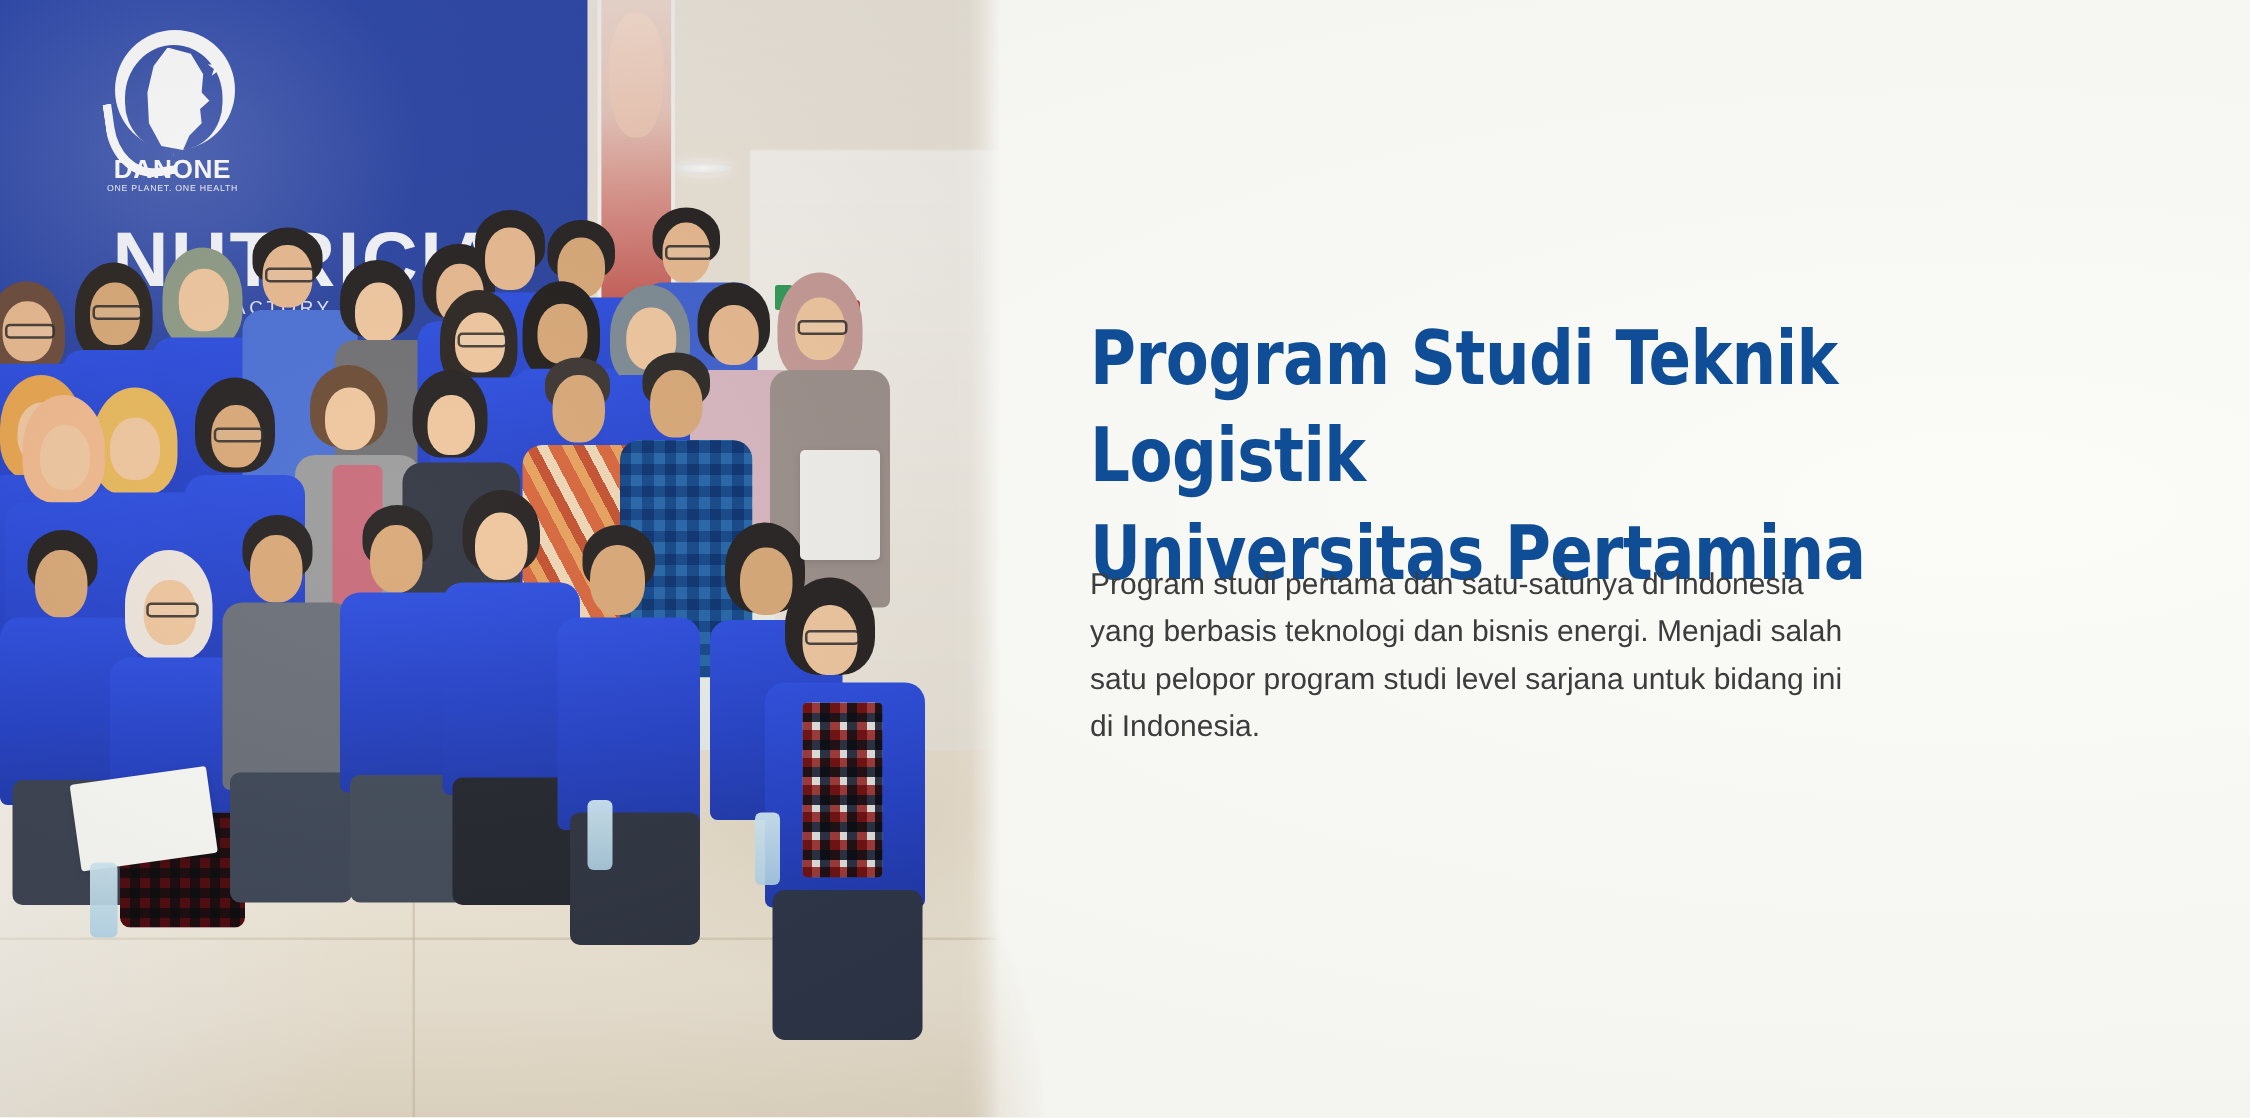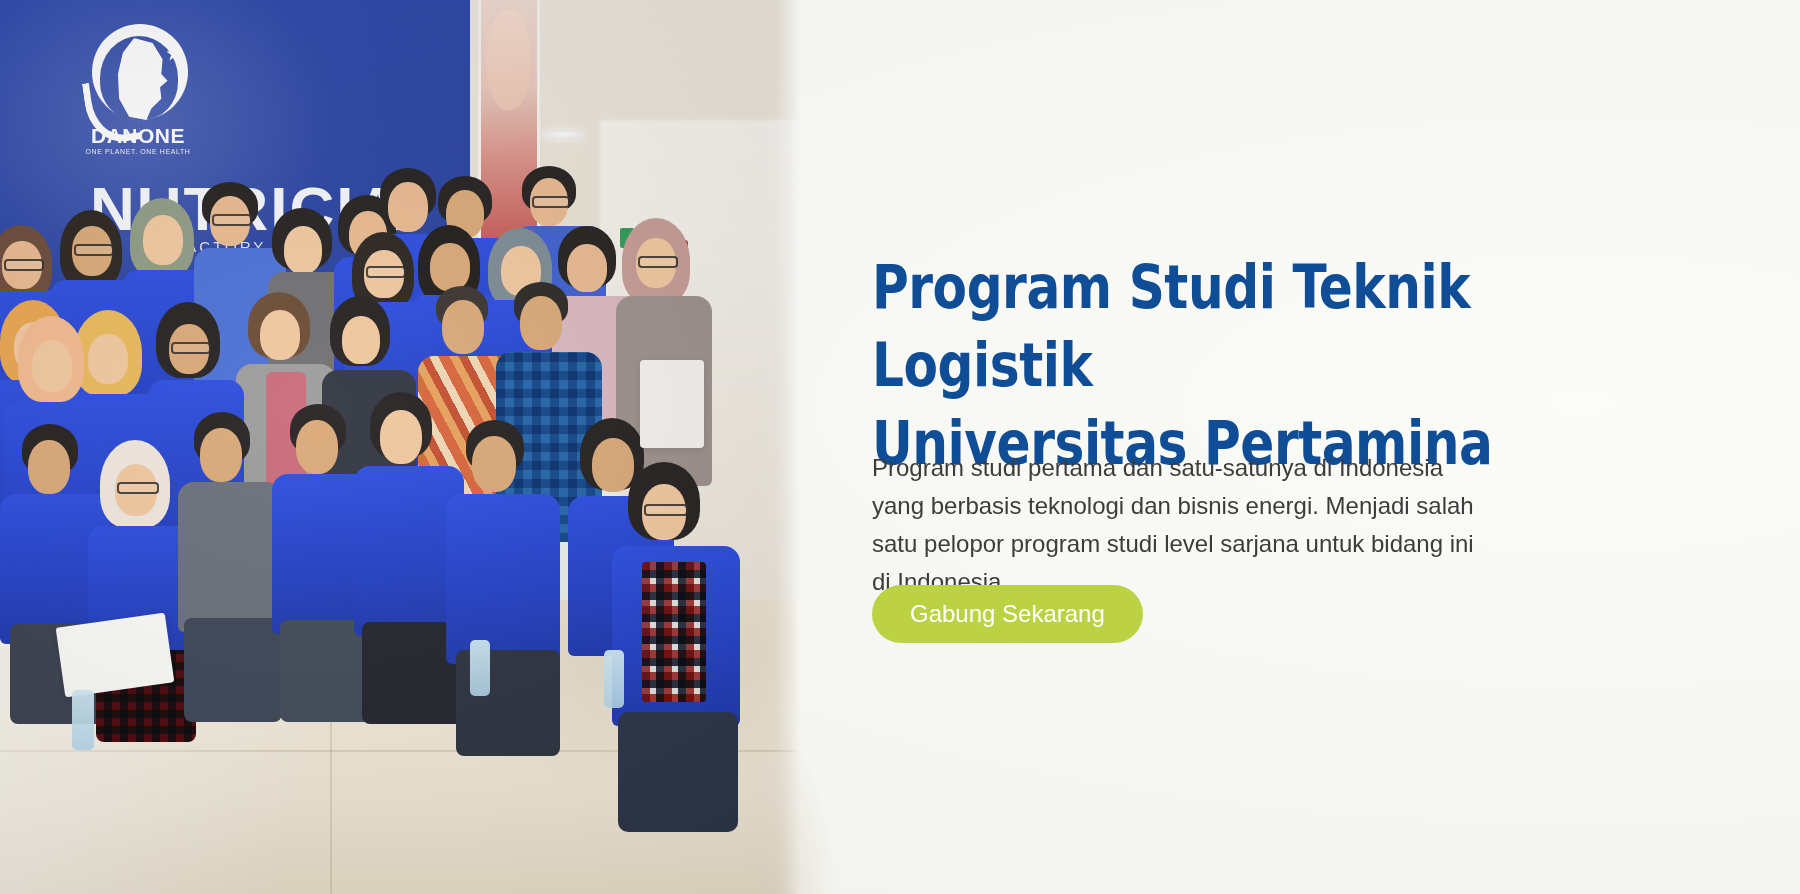--- a/index.html
+++ b/index.html
@@ -389,16 +389,15 @@
     <div class="photo-grade"></div>
   </div>
 
   <div class="content">
     <h1 class="headline">Program Studi Teknik Logistik
 Universitas Pertamina</h1>
     <p class="subtext">Program studi pertama dan satu-satunya di Indonesia
 yang berbasis teknologi dan bisnis energi. Menjadi salah
 satu pelopor program studi level sarjana untuk bidang ini
 di Indonesia.</p>
-    <button class="cta">Gabung Sekarang</button>
   </div>
 
 </div>
 
 </body></html>

